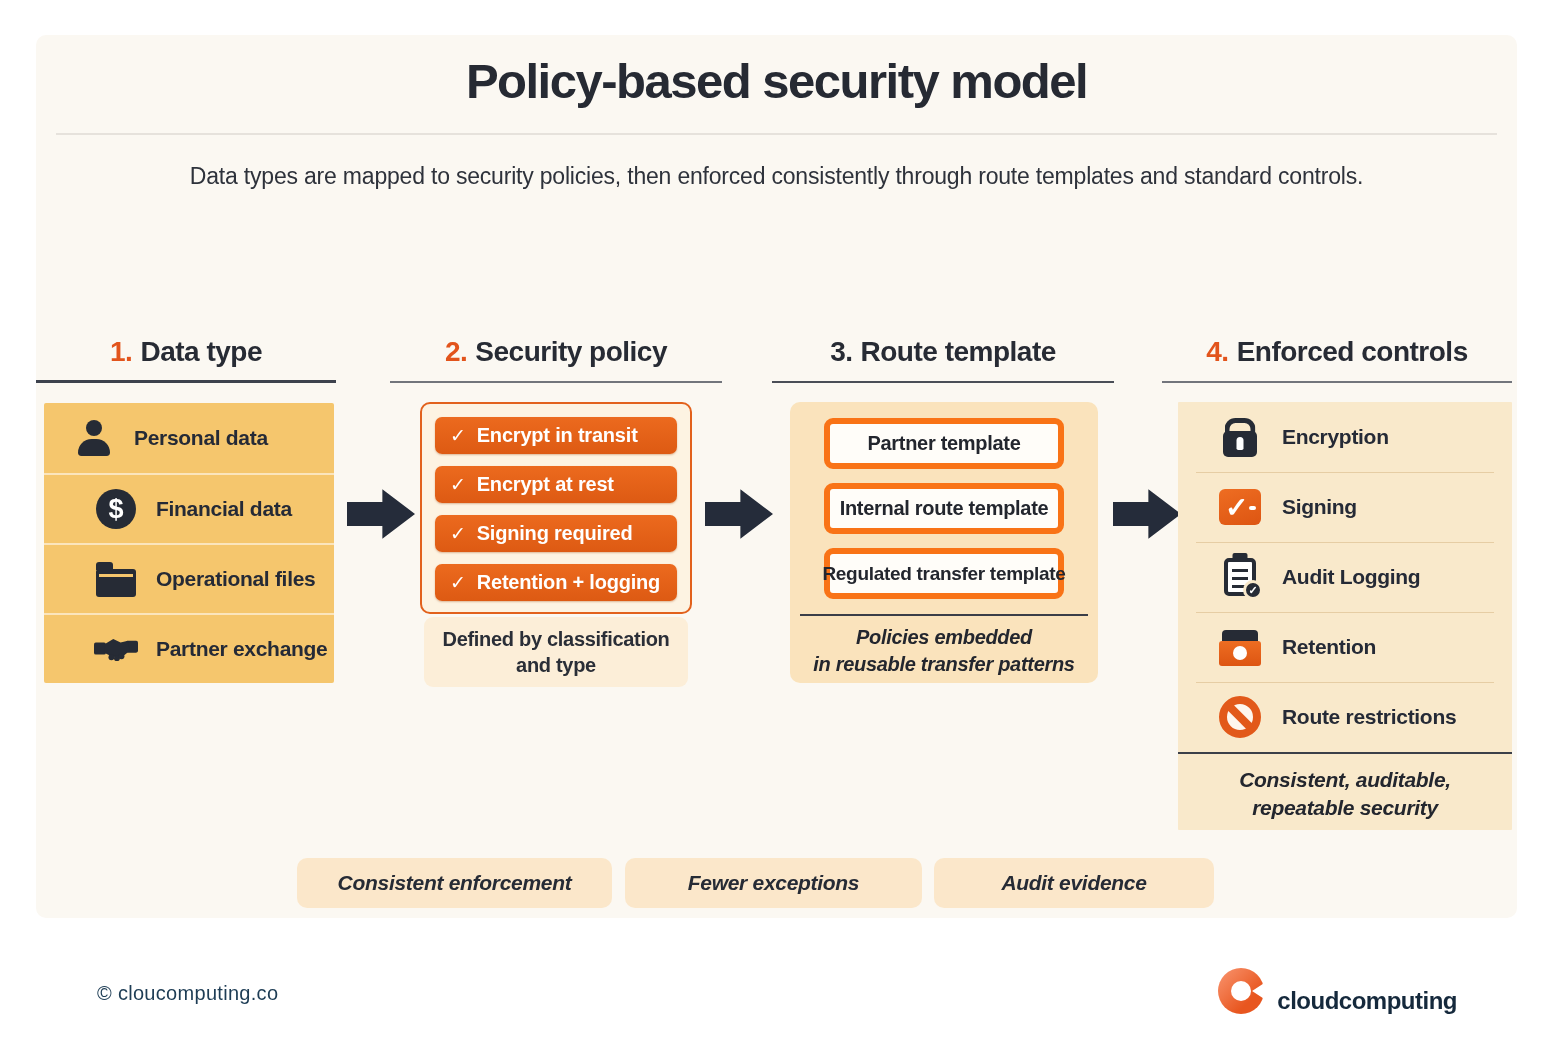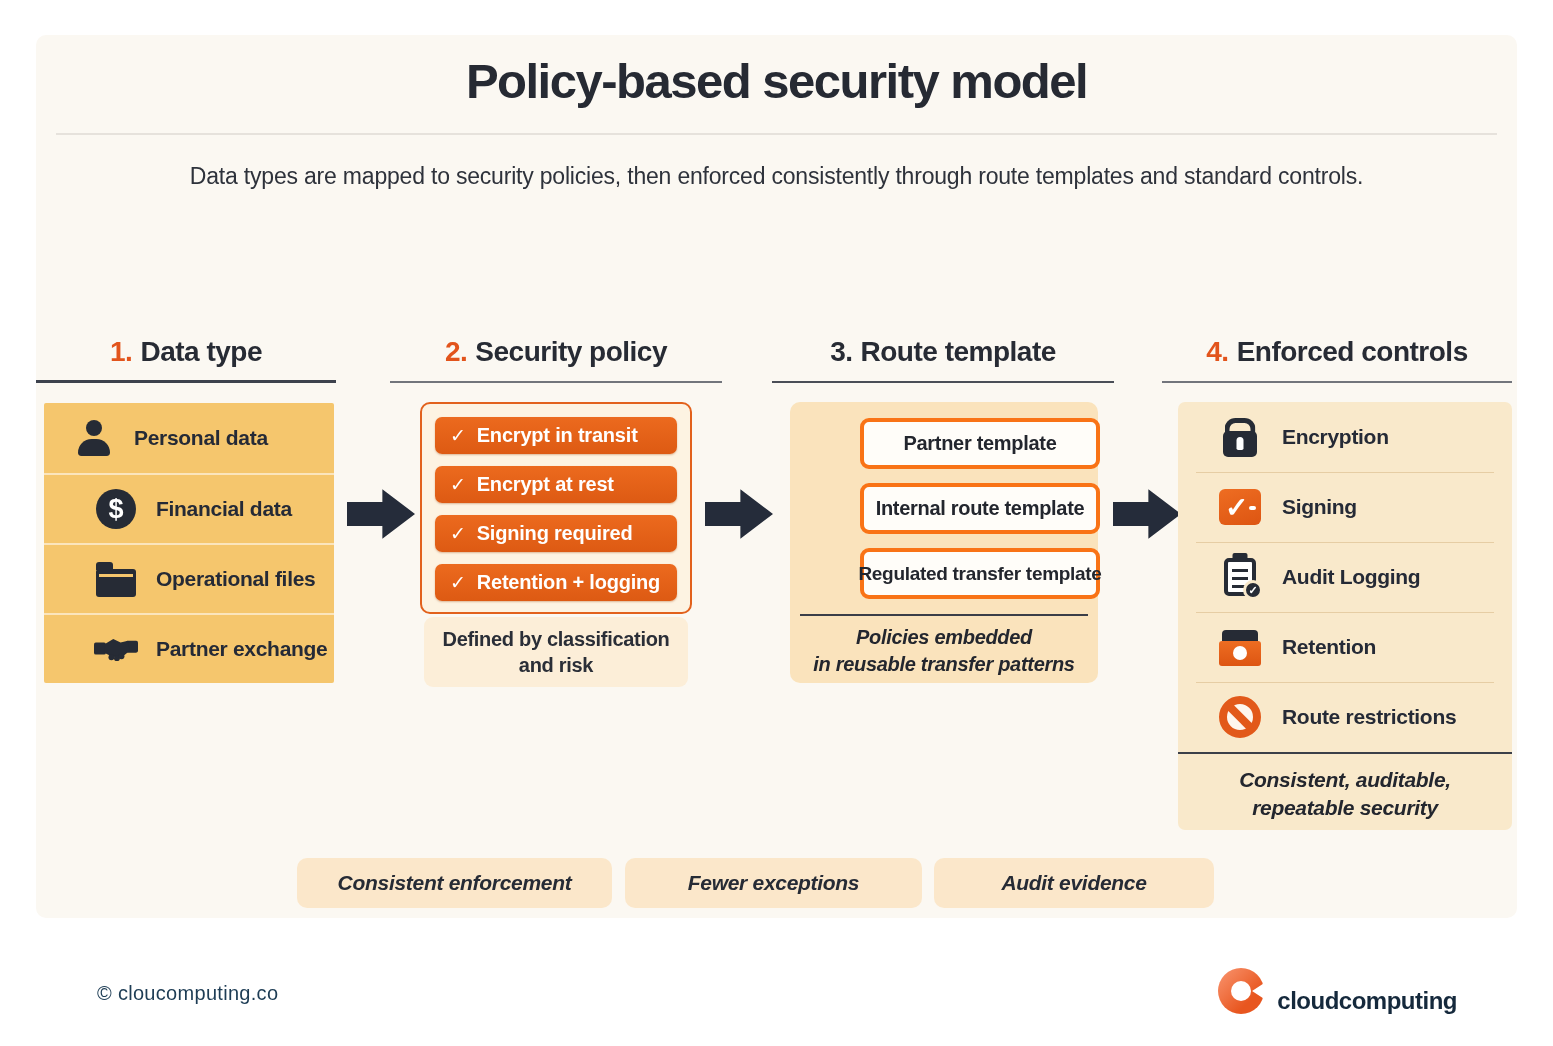--- a/index.html
+++ b/index.html
@@ -81,35 +81,35 @@
   .policy-btn .chk { margin-right:11px; font-size:19px; font-weight:400; }
   .caption2 { position:absolute; left:388px; top:582px; width:264px; height:70px;
     background:#fceed8; border-radius:9px; display:flex; align-items:center;
     justify-content:center; text-align:center; font-size:20px; font-weight:700;
     color:#2a2e37; line-height:26px; letter-spacing:-0.3px; }
 
   
   .card3 { position:absolute; left:754px; top:367px; width:308px; height:281px;
     background:#fae3bc; border-radius:10px; }
   .route-box { position:absolute; left:34px; width:240px; height:51px;
-    background:#fffdf9; border:4px solid #f97316; border-radius:9px;
+    background:#fffdf9; border:6px solid #f97316; border-radius:9px;
     display:flex; align-items:center; justify-content:center; font-size:20px;
-    font-weight:600; color:#23262e; letter-spacing:-0.3px; white-space:nowrap;margin-left:36px; }
+    font-weight:600; color:#23262e; letter-spacing:-0.3px; white-space:nowrap; }
   .rb1 { top:16px; font-weight:700; }
   .rb2 { top:81px; }
   .rb3 { top:146px; font-size:19px; }
   .divider3 { position:absolute; left:10px; right:10px; top:212px; height:2px;
     background:#3a3e48; }
   .caption3 { position:absolute; left:0; top:222px; width:100%; text-align:center;
     font-size:20px; font-style:italic; font-weight:700; color:#23262e;
     line-height:27px; letter-spacing:-0.3px; }
 
   
   .card4 { position:absolute; left:1142px; top:367px; width:334px; height:428px;
-    background:#f9e9cb; border-radius:7px; }
+    background:#f9e9cb; border-radius:1px; }
   .card4 .row { position:relative; height:70px; display:flex; align-items:center;
     padding-left:38px; }
   .card4 .row + .row::before { content:""; position:absolute; top:0; left:18px;
     right:18px; height:1px; background:#e6cda4; }
   .card4 .lbl { font-size:21px; font-weight:700; color:#252a36; letter-spacing:-0.3px; }
   .card4 .iconbox { margin-right:18px; }
   .divider4 { position:absolute; left:0; right:0; top:350px; height:2px; background:#3c4049; }
   .caption4 { position:absolute; left:0; top:364px; width:100%; text-align:center;
     font-size:21px; font-style:italic; font-weight:700; color:#23262e;
     line-height:28px; letter-spacing:-0.3px; }
@@ -261,21 +261,21 @@
         <span class="chk">✓</span>
         <span>Signing required</span>
       </div>
       <div class="policy-btn">
         <span class="chk">✓</span>
         <span>Retention + logging</span>
       </div>
     </div>
     <div class="caption2">
       <span><span>Defined by classification</span><br>
-      <span>and risk</span></span>
+      <span>and type</span></span>
     </div>
 
     <div class="card3">
       <div class="route-box rb1">Partner template</div>
       <div class="route-box rb2">Internal route template</div>
       <div class="route-box rb3">Regulated transfer template</div>
       <div class="divider3"></div>
       <div class="caption3">
         <span>Policies embedded</span><br>
         <span>in reusable transfer patterns</span>

